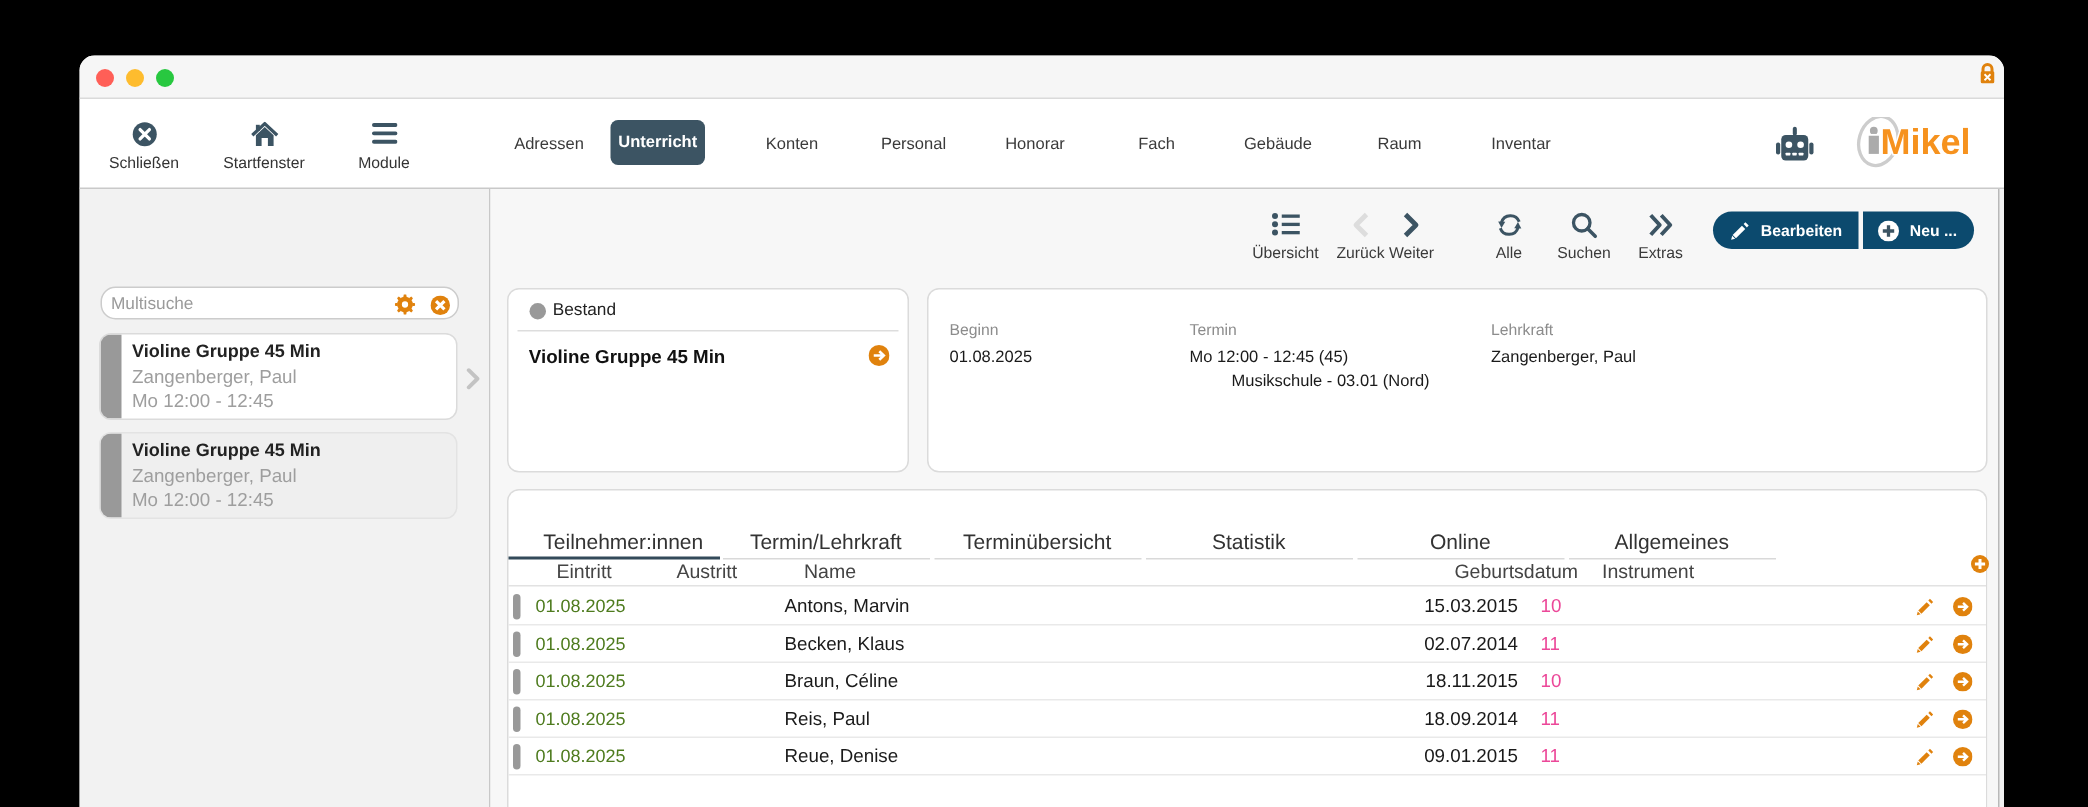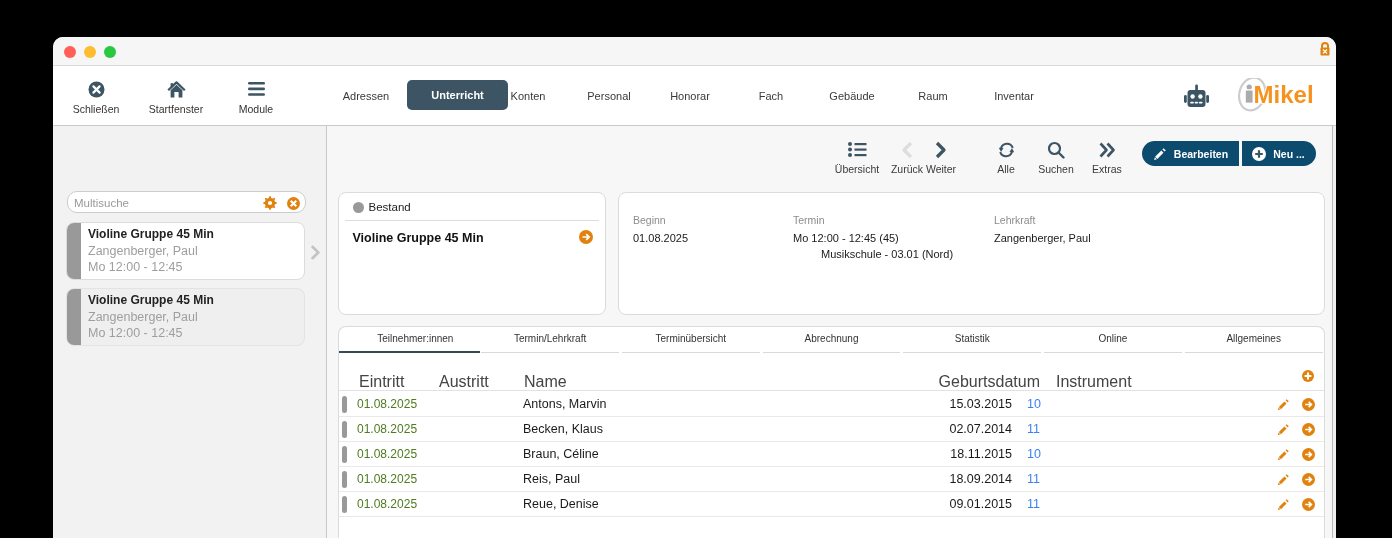--- a/index.html
+++ b/index.html
@@ -14,21 +14,21 @@
 .l-yel { left:31px; background:#FEBC2E; }
 .l-grn { left:51px; background:#28C840; }
 .lock { position:absolute; right:4px; top:4px; }
 .toolbar { position:absolute; left:0; top:29px; width:100%; height:60px;
   background:#fff; border-bottom:1px solid #C9C9C9; }
 .tbtn { position:absolute; top:10px; text-align:center; color:#333; font-size:10.5px; }
 .tbtn .ic { height:26px; display:flex; align-items:center; justify-content:center; }
 .tbtn .lb { margin-top:1px; }
 .nav { position:absolute; top:0; height:60px; display:flex; align-items:center;
   justify-content:center; font-size:11px; color:#3A3A3A; }
-.pill { position:absolute; left:354px; top:14px; width:101px; height:30px;
+.pill { position:absolute; left:354px; top:14px; width:63px; height:30px;
   background:#3C5463; border-radius:5px; color:#fff; font-size:11px; font-weight:700;
   display:flex; align-items:center; justify-content:center; }
 .robot { position:absolute; left:1130px; top:17px; }
 .logo { position:absolute; left:1184px; top:12px; width:95px; height:36px; }
 .content { position:absolute; left:0; top:89px; width:100%; height:412px; display:flex; }
 .side { position:relative; width:274px; height:100%; background:#F2F2F2;
   border-right:1px solid #C8C8C8; flex:none; }
 .stabs { position:absolute; left:12px; top:0; width:252px; height:36px; display:flex; }
 .stab { width:126px; text-align:center; font-size:11px; color:#2E2E2E; padding-top:11px; }
 .stab.act { border-bottom:2.6px solid #334A5A; }
@@ -60,34 +60,34 @@
 .p1 .hd { position:absolute; left:30px; top:8px; font-size:11.5px; color:#222; }
 .p1 .dot { position:absolute; left:14px; top:9px; width:11px; height:11px; border-radius:50%; background:#999; }
 .p1 .sep { position:absolute; left:6px; right:6px; top:27px; border-top:1px solid #DDD; }
 .p1 .tt { position:absolute; left:14px; top:38px; font-size:12.5px; font-weight:700; color:#111; }
 .p1 .go { position:absolute; right:12px; top:37px; }
 .lblgrey { position:absolute; font-size:10.5px; color:#8C8C8C; }
 .val { position:absolute; font-size:11px; color:#1A1A1A; }
 .tcard { position:absolute; left:11px; top:200.3px; width:987px; height:220px;
   background:#fff; border:1px solid #DBDBDB; border-radius:8px 8px 0 0; border-bottom:none; }
 .ttabs { position:absolute; left:0; top:0; width:100%; height:26px; display:flex; }
-.ttab { width:141px; text-align:center; font-size:10px; color:#333; padding-top:6px;
-  position:relative; height:26px; }
+.ttab { width:141px; text-align:center; font-size:14px; color:#333; padding-top:6px;
+  position:relative; height:26px;margin-top:20px; }
 .ttab:after { content:""; position:absolute; left:1.5px; right:1.5px; bottom:0; height:1px; background:#D9D9D9; }
 .ttab.act { text-indent:12px; }
 .ttab.act:after { left:0; right:0; height:2.5px; background:#334A5A; }
 .hsep { position:absolute; left:0; top:63.2px; width:100%; border-top:1px solid #E2E2E2; }
-.thead { position:absolute; top:40px; left:0; width:100%; height:25px; font-size:16px; color:#444; }
+.thead { position:absolute; top:40px; left:12px; width:100%; height:25px; font-size:13px; color:#444; }
 .thead div { position:absolute; top:6px; }
 .trow { position:absolute; left:0; width:100%; height:25px; border-bottom:1px solid #E9E9E9; font-size:12.5px; }
 .trow .hbar { position:absolute; left:3px; top:4px; width:5px; height:17px; background:#999; border-radius:2.5px; }
 .trow .d { position:absolute; left:18px; top:5px; color:#4E7B1E; font-size:12px; }
 .trow .n { position:absolute; left:184px; top:5px; color:#1A1A1A; }
 .trow .g { position:absolute; left:573px; top:5px; width:100px; text-align:right; color:#1A1A1A; }
-.trow .a { position:absolute; left:688px; top:5px; color:#3b82f6; }
+.trow .a { position:absolute; left:688px; top:5px; color:#ec4899; }
 .trow svg { position:absolute; top:6px; }
 </style>
 </head>
 <body>
 <div class="window">
   <div class="titlebar">
     <div class="light l-red"></div>
       <div class="light l-yel"></div>
       <div class="light l-grn"></div>
     <svg class="lock" width="14" height="16" viewBox="0 0 14 16">
@@ -286,21 +286,20 @@
         <div class="val" style="left:174px; top:39px;">Mo 12:00 - 12:45 (45)</div>
         <div class="val" style="left:174px; top:55px;padding-left:28px;">Musikschule - 03.01 (Nord)</div>
         <div class="lblgrey" style="left:375px; top:21px;">Lehrkraft</div>
         <div class="val" style="left:375px; top:39px;">Zangenberger, Paul</div>
       </div>
       <div class="tcard">
         <div class="ttabs">
           <div class="ttab act">Teilnehmer:innen</div>
           <div class="ttab">Termin/Lehrkraft</div>
           <div class="ttab">Terminübersicht</div>
-          <div class="ttab">Abrechnung</div>
           <div class="ttab">Statistik</div>
           <div class="ttab">Online</div>
           <div class="ttab">Allgemeines</div>
         </div>
         <div class="hsep"></div>
           <div class="thead">
           <div style="left:20px;">Eintritt</div>
           <div style="left:100px;">Austritt</div>
           <div style="left:185px;">Name</div>
           <div style="left:573px; width:128px; text-align:right;">Geburtsdatum</div>

